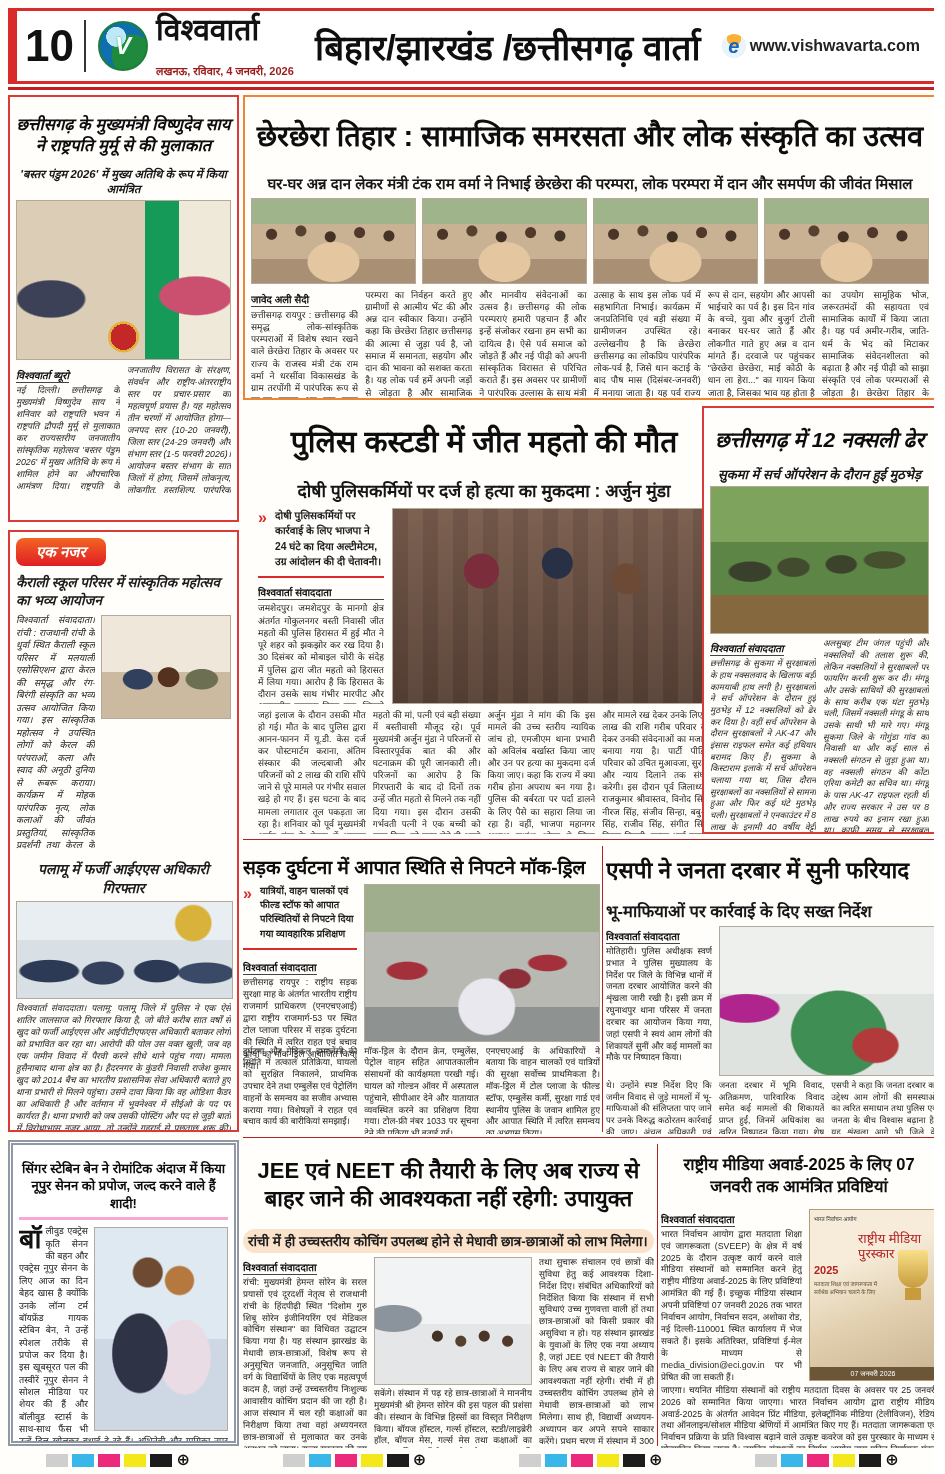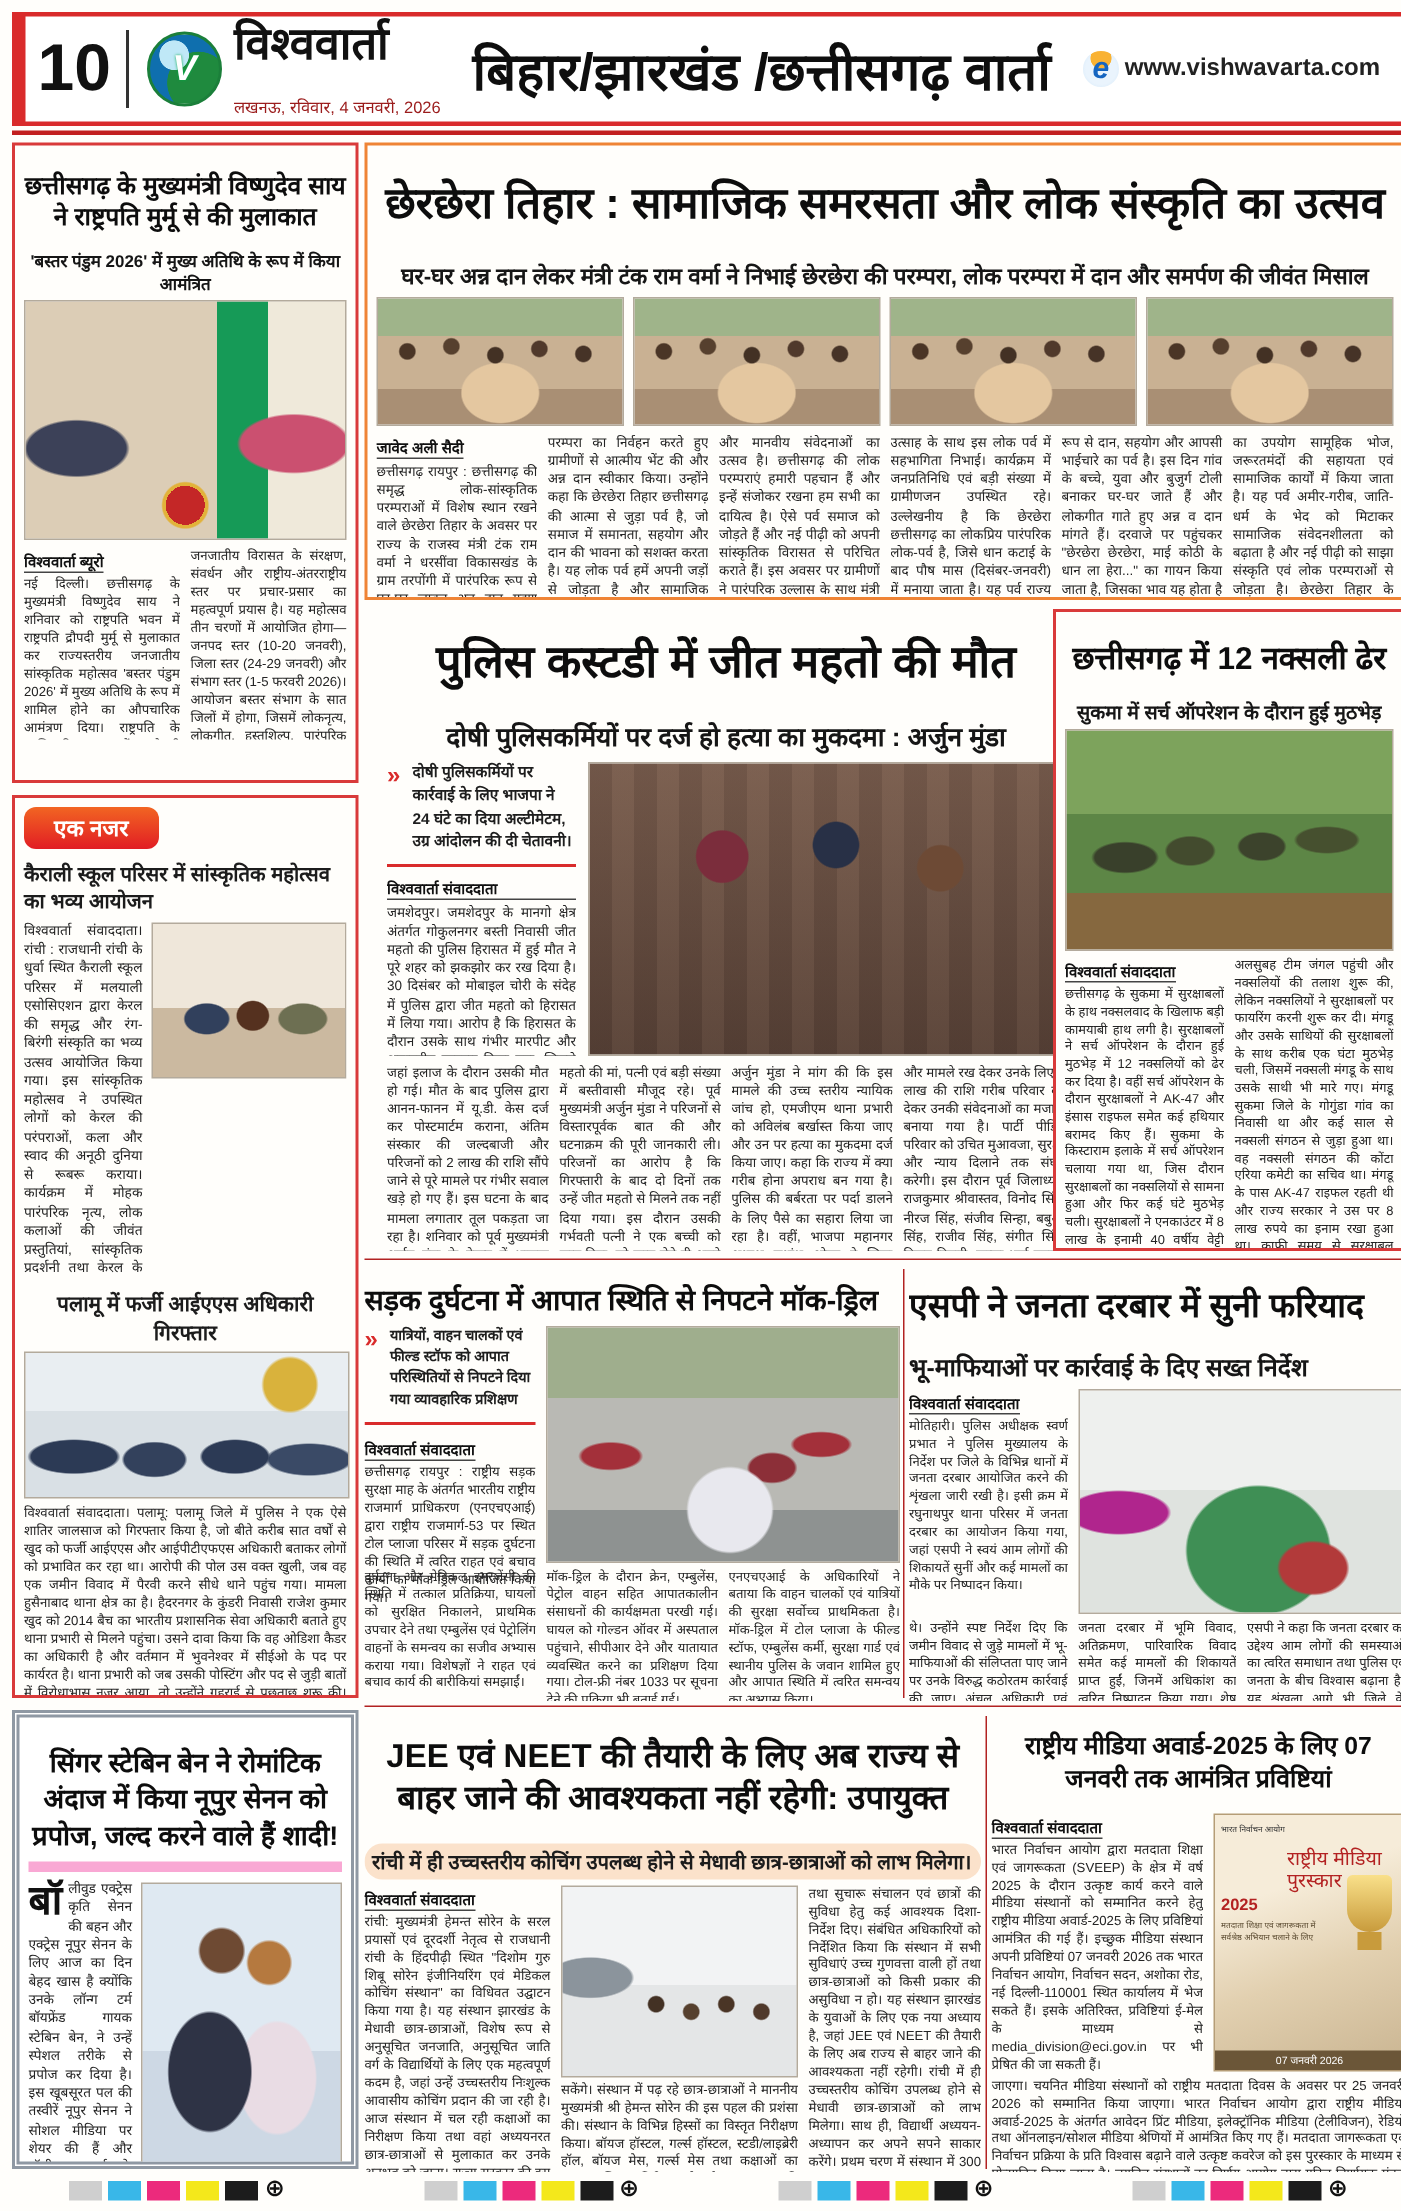--- a/index.html
+++ b/index.html
@@ -12,30 +12,30 @@
     display:flex;align-items:center;background:#fff;}
   .pgnum{font-size:44px;font-weight:bold;color:#111;padding:0 10px 0 8px;line-height:1;}
   .hdr-div{width:2px;height:52px;background:#333;}
   .logo{width:46px;height:46px;border-radius:50%;margin:0 8px 0 12px;flex:0 0 auto;
     background:radial-gradient(circle at 35% 30%,#bfe8f7 0 22%,transparent 23%),
                radial-gradient(circle at 70% 70%,#1f8a3e 0 45%,#0f6fae 46%);
     display:flex;align-items:center;justify-content:center;border:2px solid #1b7f3a;}
   .logo span{color:#fff;font-weight:bold;font-size:24px;font-style:italic;text-shadow:0 0 2px #0a4;}
   .mast{display:flex;flex-direction:column;}
   .mast-title{font-size:30px;font-weight:bold;color:#111;line-height:1.05;}
-  .mast-date{font-size:11px;font-weight:normal;color:#9b1c1c;margin-top:17px;}
+  .mast-date{font-size:11px;font-weight:bold;color:#9b1c1c;margin-top:17px;}
   .section-title{flex:1;text-align:center;font-size:35px;font-weight:bold;color:#0e0e0e;letter-spacing:0px;}
   .website{display:flex;align-items:center;gap:4px;padding-right:14px;font-size:16px;font-weight:bold;color:#222;}
   .e-icon{display:inline-flex;align-items:center;justify-content:center;width:24px;height:24px;border-radius:50%;
     color:#1565c0;font-size:20px;font-weight:bold;font-style:italic;
     background:radial-gradient(circle at 50% 20%,#f9b233 0 30%,transparent 32%),radial-gradient(circle,#eaf4fd 60%,#cfe6f8);}
   .redline{left:8px;top:87px;width:929px;height:3px;background:#c21f1f;}
 
   
-  .bx{border:2px solid #d93a3a;background:#fffefb;padding:6px;overflow:hidden;}
+  .bx{border:2px solid #d93a3a;background:#fffefb;padding:6px;overflow:hidden;font-style:italic;}
   .h-xl{font-weight:bold;color:#0d0d0d;text-align:center;}
   .sub{font-weight:bold;color:#161616;text-align:center;}
   .byline{font-weight:bold;font-size:10px;color:#111;border-bottom:1px solid #444;display:inline-block;margin-bottom:2px;}
   .bt{font-size:9.2px;line-height:1.36;text-align:justify;color:#242424;overflow:hidden;}
   .cols{display:flex;gap:7px;}
   .cols .col{flex:1;overflow:hidden;}
   .photo{position:relative;overflow:hidden;border:1px solid #b3aa9c;}
   .pq{position:relative;padding-left:17px;font-size:10.3px;font-weight:bold;line-height:1.5;color:#1e1e1e;text-align:left;}
   .pq .pq-mark{position:absolute;left:0;top:-2px;color:#d92b2b;font-size:16px;}
   .pq-rule{height:2px;background:#d92b2b;margin:7px 0 7px 0;}
@@ -115,21 +115,21 @@
   .pill{display:inline-block;background:linear-gradient(180deg,#f26522,#e11d24);color:#fff;font-weight:bold;
         font-size:15px;padding:3px 20px 5px;border-radius:8px;margin-bottom:6px;}
   .en-h{font-size:13.5px;font-weight:bold;line-height:1.3;margin:2px 0 5px;}
   .en1{height:238px;overflow:hidden;}
   .en1 .photo{float:right;width:128px;height:102px;margin:1px 0 4px 6px;}
   .en2-h{font-size:14px;font-weight:bold;text-align:center;margin:7px 0 4px;}
   .en2-photo{width:100%;height:96px;margin-bottom:4px;}
   .en2-body{height:168px;font-size:8.8px;}
 
   .stebin-box{left:8px;top:1140px;width:231px;height:306px;border:5px double #8f98a3;background:#fff;padding:6px;overflow:hidden;}
-  .stebin-box .h-xl{font-size:18px;line-height:1.35;border-bottom:7px solid #f9a8d4;padding-bottom:5px;margin-bottom:5px;}
+  .stebin-box .h-xl{font-size:13px;line-height:1.35;border-bottom:3px solid #f9a8d4;padding-bottom:5px;margin-bottom:5px;}
   .stebin-body{font-size:9.1px;}
   .stebin-body .photo{float:right;width:132px;height:202px;margin:2px 0 4px 6px;}
   .dropcap{float:left;font-size:27px;font-weight:bold;line-height:.9;padding:2px 4px 0 0;color:#111;}
 
   .cherchera-box{left:243px;top:95px;width:694px;height:305px;border:2px solid #ef8435;padding:5px 6px;overflow:hidden;}
   .cherchera-box .h-xl{font-size:29px;line-height:1.1;}
   .cherchera-box .sub{font-size:15px;margin:4px 0 5px;}
   .ch-photos{display:flex;gap:6px;height:86px;margin-bottom:5px;}
   .ch-photos .photo{flex:1;}
   .ch-cols{height:136px;}

